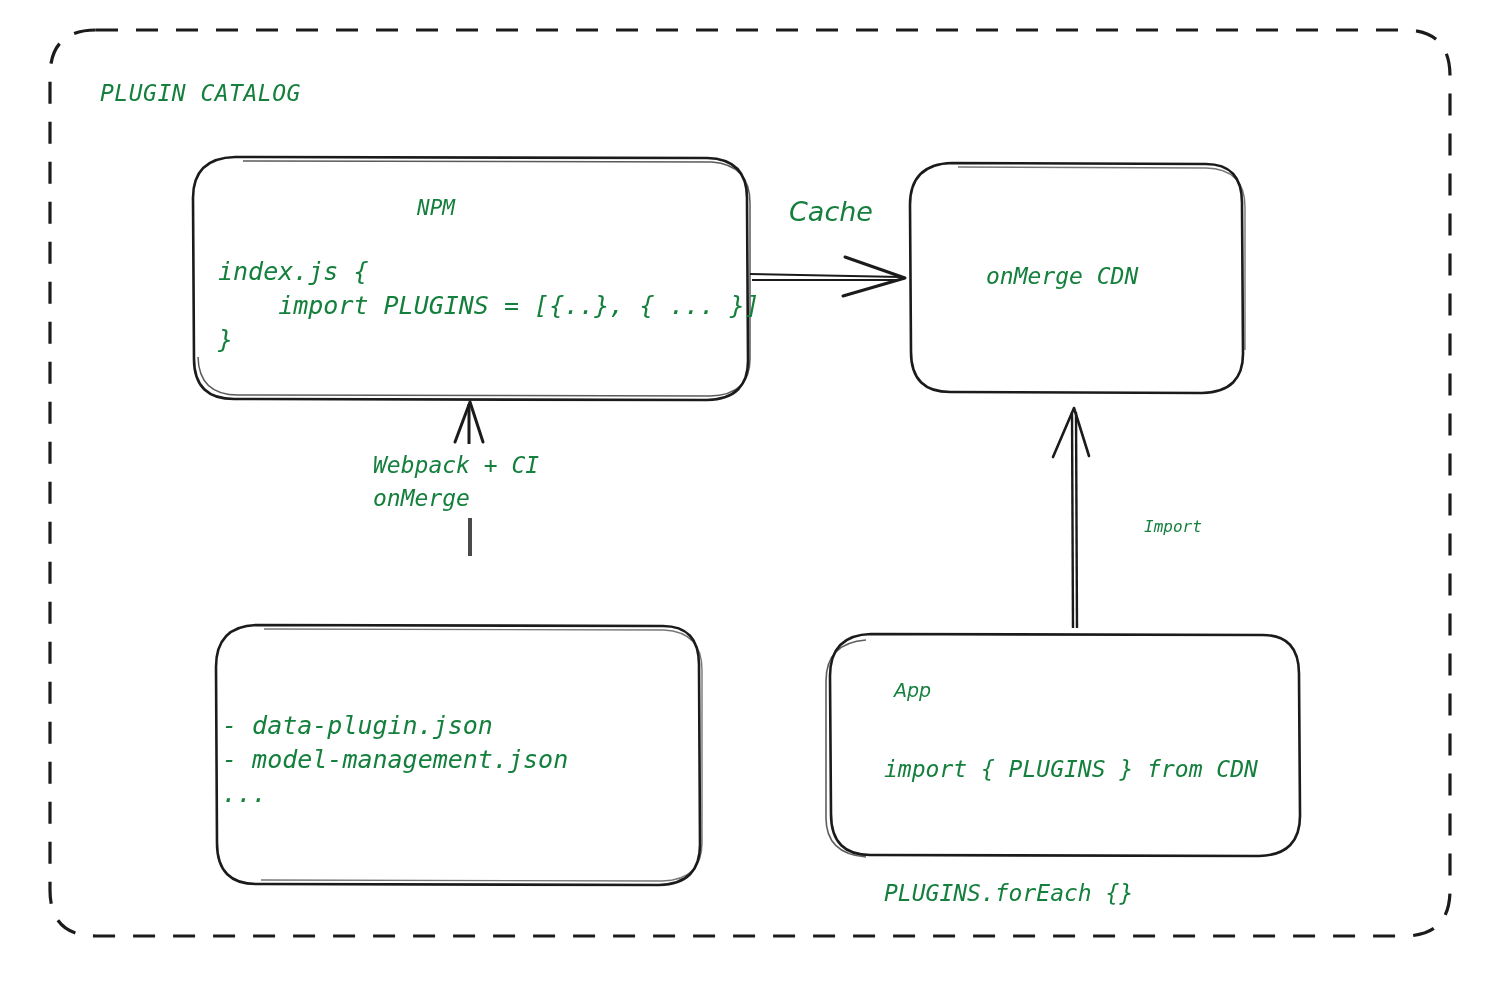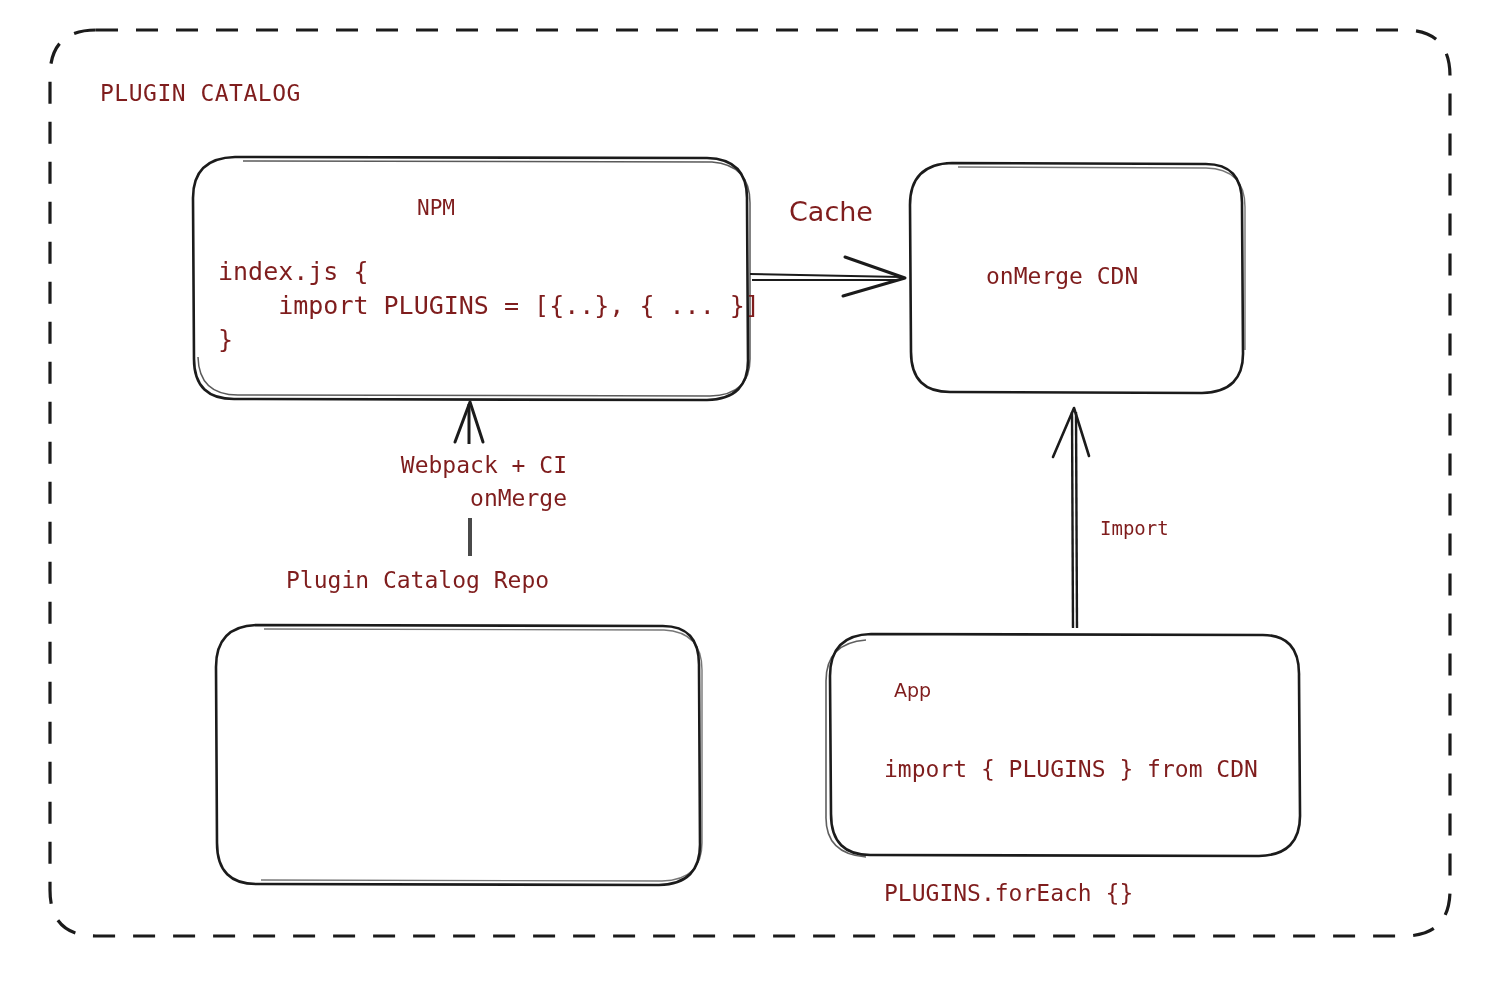--- a/index.html
+++ b/index.html
@@ -21,21 +21,22 @@
     left: 0;
     top: 0;
     width: 1506px;
     height: 1002px;
     pointer-events: none;
   }
   .lbl {
     position: absolute;
     white-space: pre;
     line-height: 1.0;
-    color: #7f1d1d;
+    color: #15803d;
+    font-style: italic;
   }
   .mono { font-family: "DejaVu Sans Mono", monospace; }
   .sans { font-family: "DejaVu Sans", sans-serif; }
 
   
   #group-title {
     left: 100px;
     top: 82px;
     font-size: 23px;
     letter-spacing: 0.5px;
@@ -65,27 +66,27 @@
   #cache-label {
     left: 789px;
     top: 198px;
     font-size: 27px;
   }
   #webpack-label {
     left: 373px;
     top: 449px;
     font-size: 23px;
     line-height: 33px;
-    text-align: right;
+    text-align: left;
     width: 194px;
   }
   #import-label {
-    left: 1100px;
+    left: 1144px;
     top: 519px;
-    font-size: 19px;
+    font-size: 16px;
   }
   #repo-caption {
     left: 286px;
     top: 569px;
     font-size: 23px;
   }
 
   
   #repo-lines {
     left: 222px;
@@ -173,22 +174,24 @@
 
   <div class="lbl mono" id="cdn-title">onMerge CDN</div>
 
   <div class="lbl sans" id="cache-label">Cache</div>
 
   <div class="lbl mono" id="webpack-label">Webpack + CI
 onMerge</div>
 
   <div class="lbl mono" id="import-label">Import</div>
 
-  <div class="lbl mono" id="repo-caption">Plugin Catalog Repo</div>
 
+  <div class="lbl mono" id="repo-lines">- data-plugin.json
+- model-management.json
+...</div>
 
   <div class="lbl sans" id="app-title">App</div>
 
   <div class="lbl mono" id="app-code">import { PLUGINS } from CDN
 
 PLUGINS.forEach {}</div>
 
 </div>
 
 </body></html>

